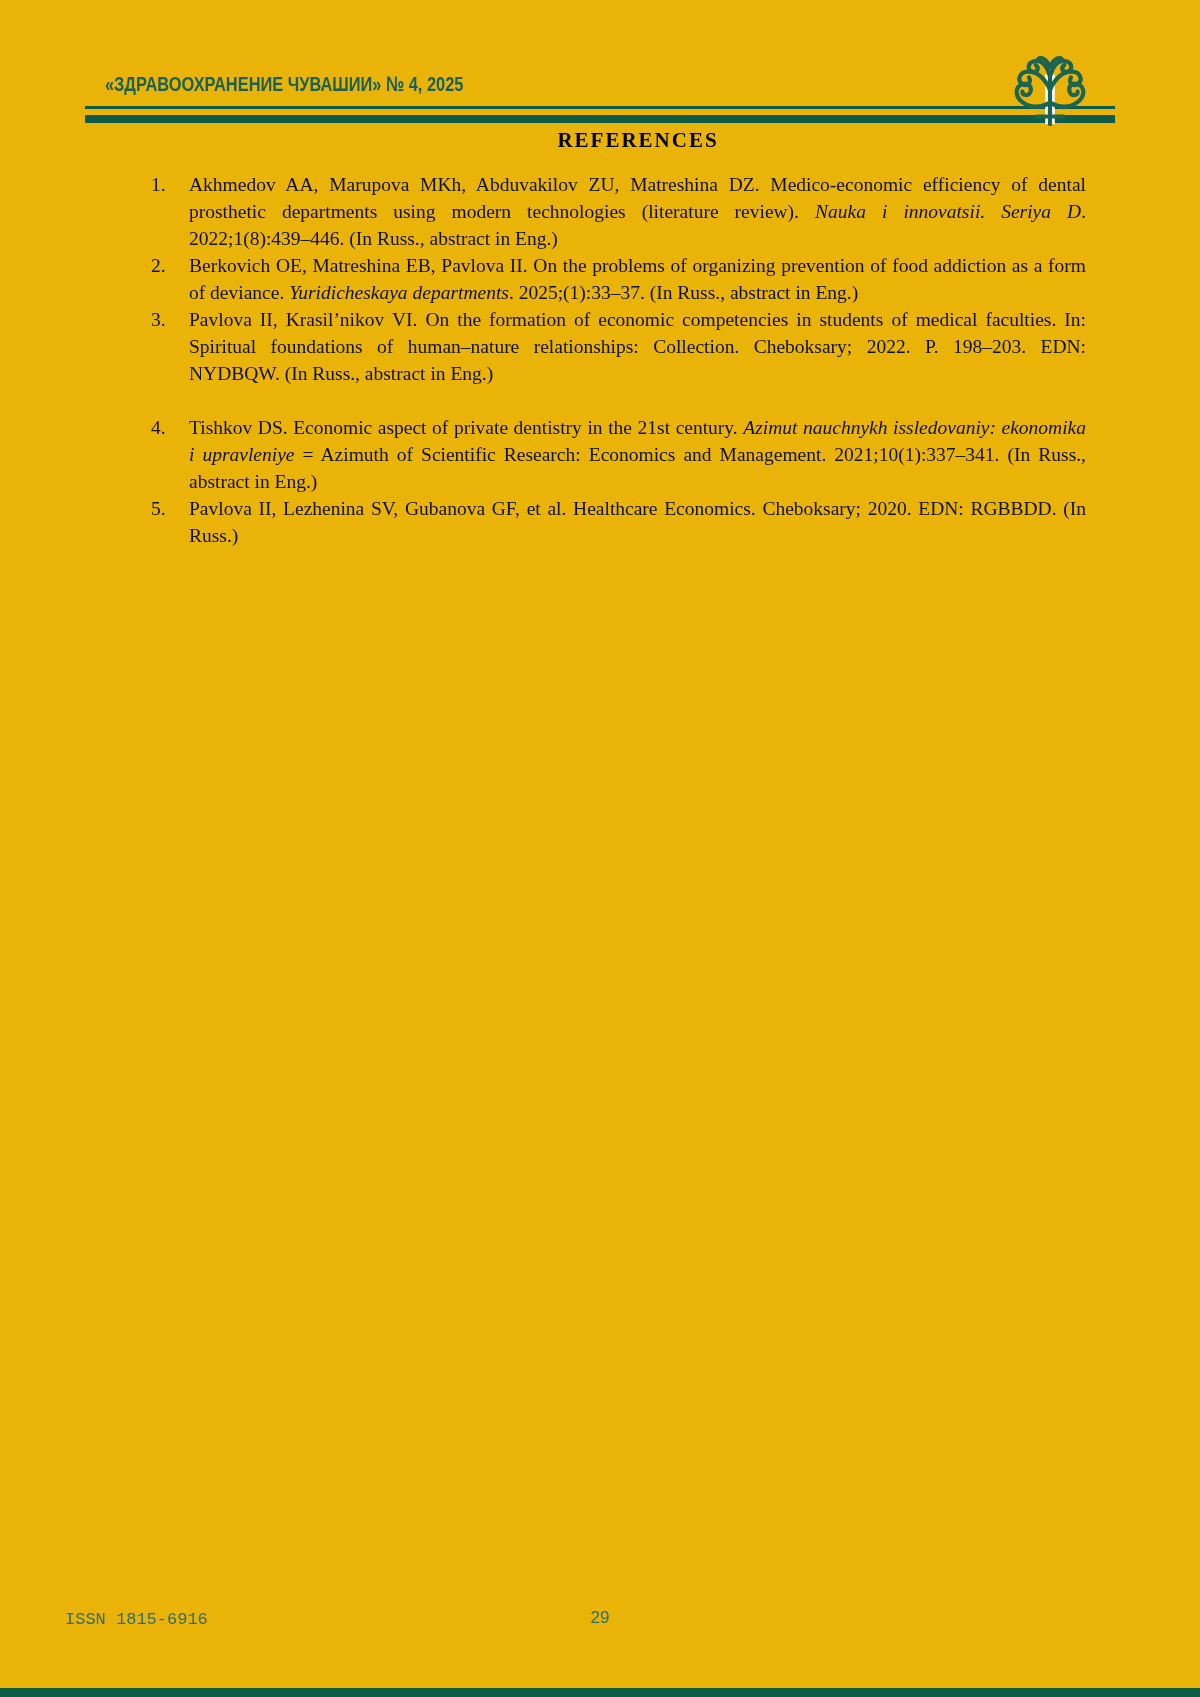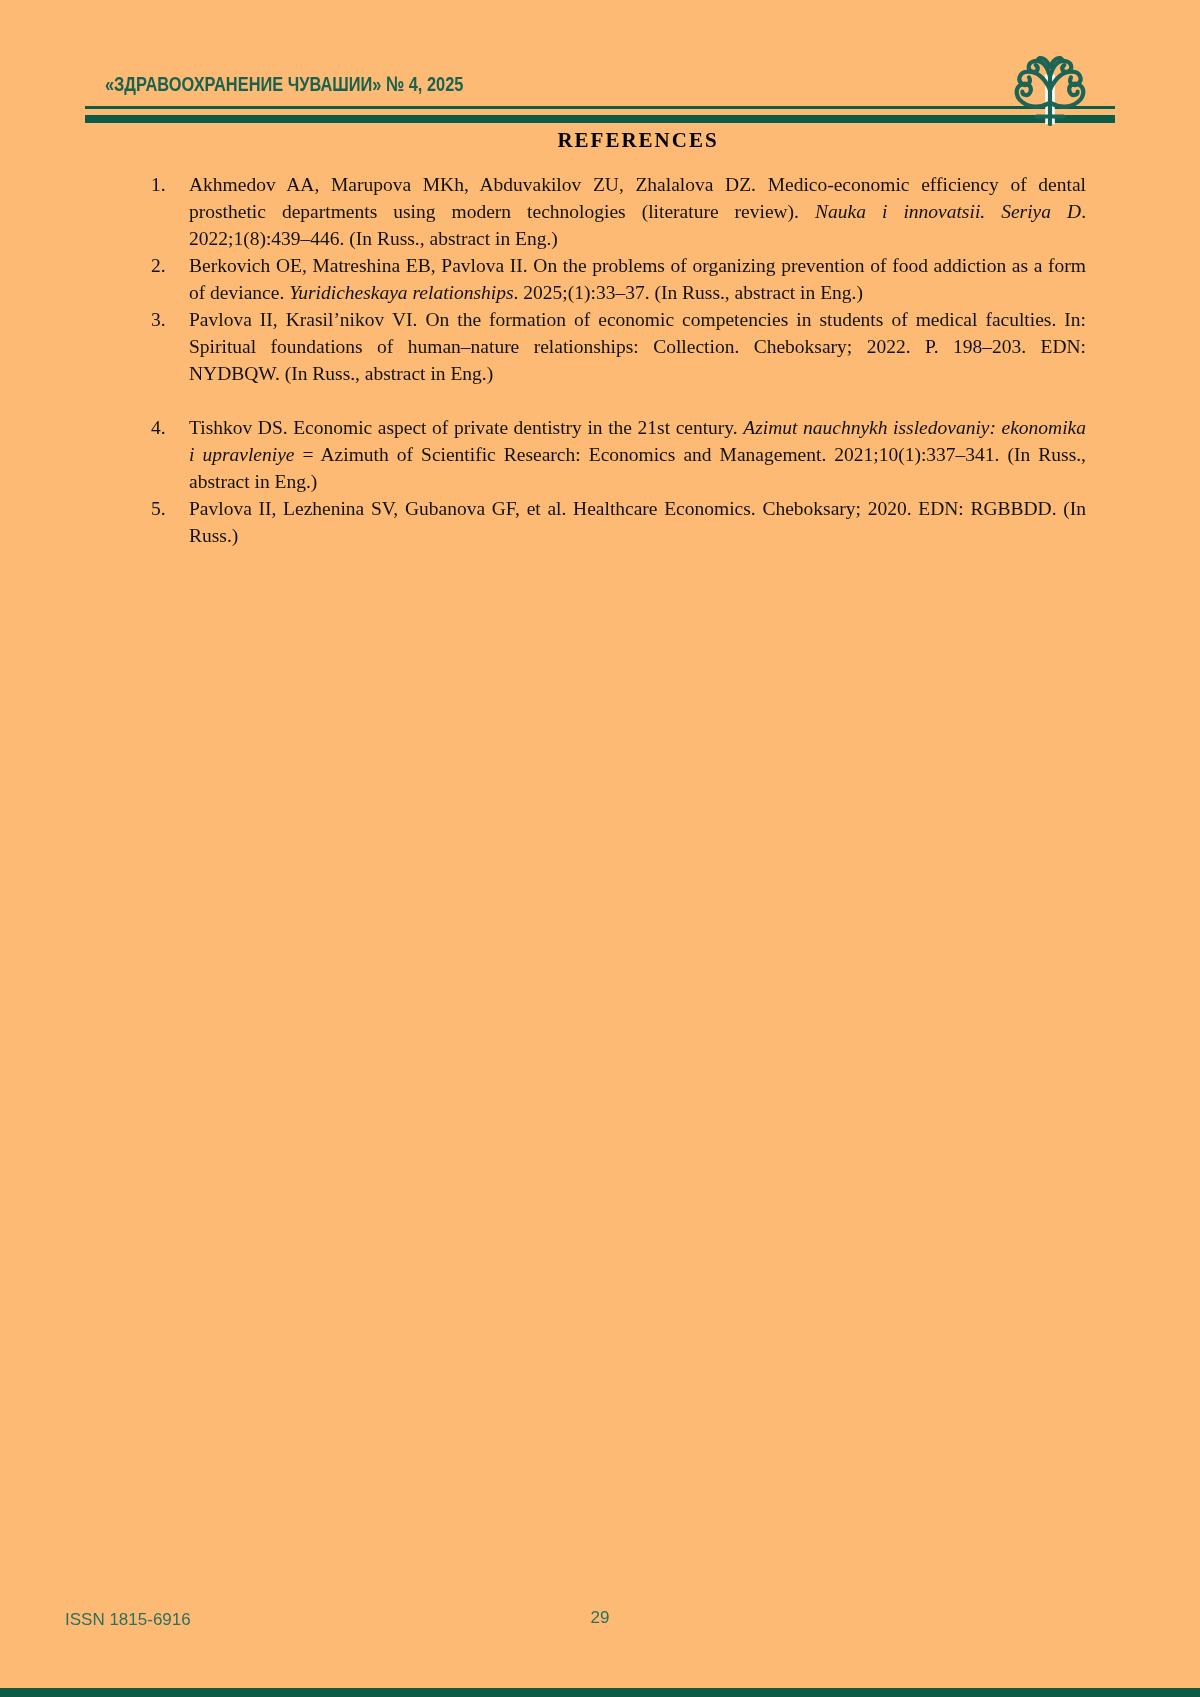--- a/index.html
+++ b/index.html
@@ -1,20 +1,20 @@
 <!DOCTYPE html>
 <html><head>
 <meta charset="utf-8">
 <style>
   html, body { margin: 0; padding: 0; background: #ffffff; }
   .page {
     position: relative;
     width: 1200px;
     height: 1697px;
-    background: #fdba74;
+    background: #eab308;
     overflow: hidden;
     font-family: "Liberation Serif", serif;
     color: #121212;
   }
 
   
   .journal-title {
     position: absolute;
     left: 105px;
     top: 72px;
@@ -88,21 +88,21 @@
     left: 1px;
     top: 0;
   }
   .ref-item em { }
 
   
   .issn {
     position: absolute;
     left: 65px;
     top: 1610px;
-    font-family: Liberation Sans, sans-serif;
+    font-family: Liberation Mono, monospace;
     font-size: 17px;
     color: #2f6f5e;
   }
   .page-number {
     position: absolute;
     left: 0;
     top: 1608px;
     width: 100%;
     text-align: center;
     font-family: Liberation Sans, sans-serif;
@@ -149,22 +149,22 @@
 
         <path d="M50 22 C46 13 39 10 37 15"></path>
         <path d="M50 22 C54 13 61 10 63 15"></path>
       </g>
     </svg>
   </header>
 
   <main>
     <h1 class="refs-title">REFERENCES</h1>
     <ol class="ref-list" id="ref-list">
-        <li class="ref-item"><span class="ref-num">1.</span><span><span>Akhmedov AA, Marupova MKh, Abduvakilov ZU, Zhalalova DZ. Medico-economic efficiency of dental prosthetic departments using modern technologies (literature review). </span><em>Nauka i innovatsii. Seriya D</em><span>. 2022;1(8):439–446. (In Russ., abstract in Eng.)</span></span></li>
-        <li class="ref-item"><span class="ref-num">2.</span><span><span>Berkovich OE, Matreshina EB, Pavlova II. On the problems of organizing prevention of food addiction as a form of deviance. </span><em>Yuridicheskaya relationships</em><span>. 2025;(1):33–37. (In Russ., abstract in Eng.)</span></span></li>
+        <li class="ref-item"><span class="ref-num">1.</span><span><span>Akhmedov AA, Marupova MKh, Abduvakilov ZU, Matreshina DZ. Medico-economic efficiency of dental prosthetic departments using modern technologies (literature review). </span><em>Nauka i innovatsii. Seriya D</em><span>. 2022;1(8):439–446. (In Russ., abstract in Eng.)</span></span></li>
+        <li class="ref-item"><span class="ref-num">2.</span><span><span>Berkovich OE, Matreshina EB, Pavlova II. On the problems of organizing prevention of food addiction as a form of deviance. </span><em>Yuridicheskaya departments</em><span>. 2025;(1):33–37. (In Russ., abstract in Eng.)</span></span></li>
         <li class="ref-item"><span class="ref-num">3.</span><span><span>Pavlova II, Krasil’nikov VI. On the formation of economic competencies in students of medical faculties. In: Spiritual foundations of human–nature relationships: Collection. Cheboksary; 2022. P. 198–203. EDN: NYDBQW. (In Russ., abstract in Eng.)</span></span></li>
         <li class="ref-item"><span class="ref-num">4.</span><span><span>Tishkov DS. Economic aspect of private dentistry in the 21st century. </span><em>Azimut nauchnykh issledovaniy: ekonomika i upravleniye</em><span> = Azimuth of Scientific Research: Economics and Management. 2021;10(1):337–341. (In Russ., abstract in Eng.)</span></span></li>
         <li class="ref-item"><span class="ref-num">5.</span><span><span>Pavlova II, Lezhenina SV, Gubanova GF, et al. Healthcare Economics. Cheboksary; 2020. EDN: RGBBDD. (In Russ.)</span></span></li>
       </ol>
   </main>
 
   <footer>
     <div class="issn">ISSN 1815-6916</div>
     <div class="page-number">29</div>
     <div class="bottom-bar"></div>

